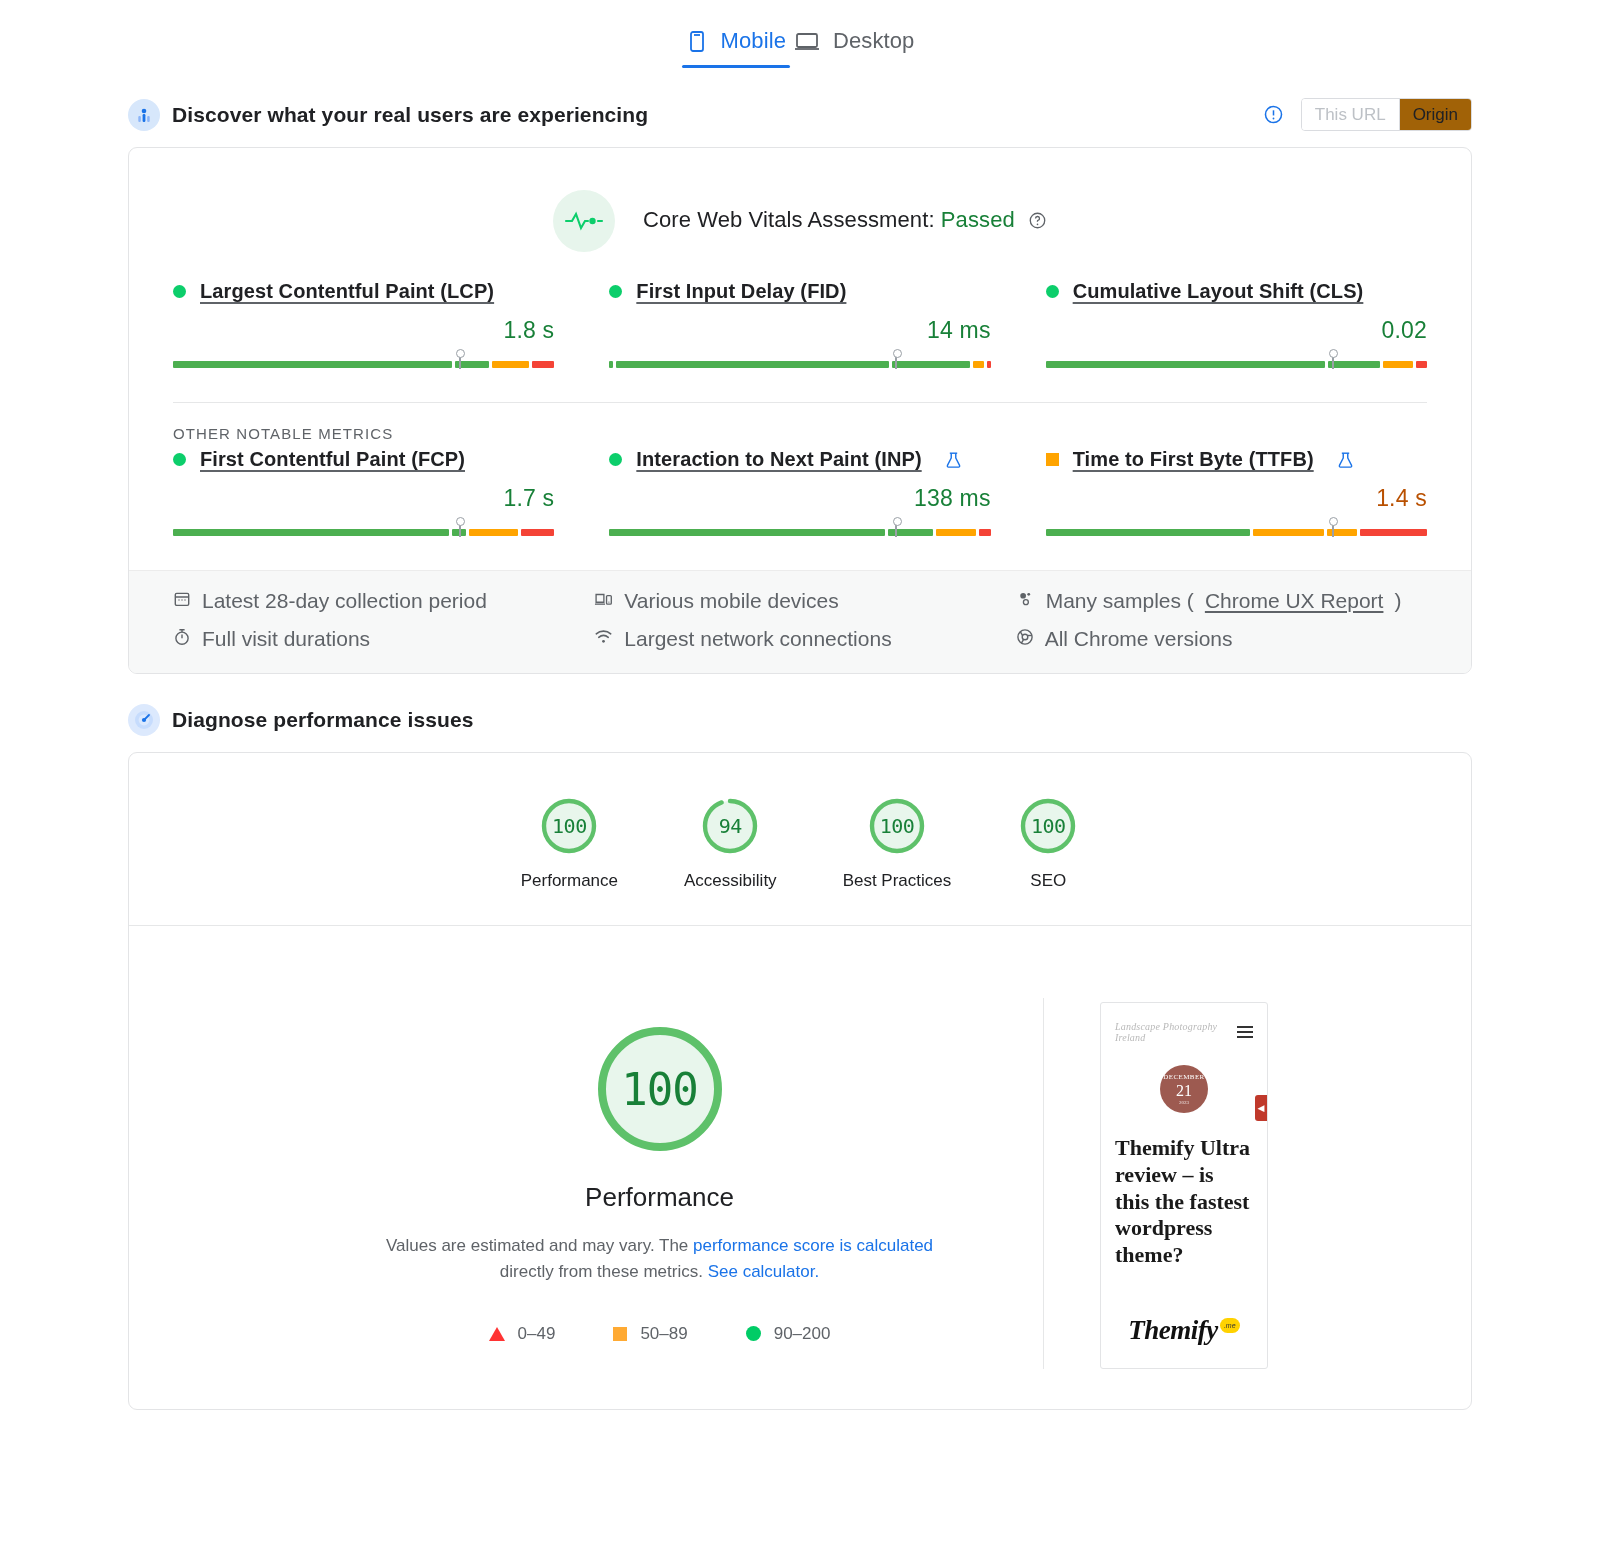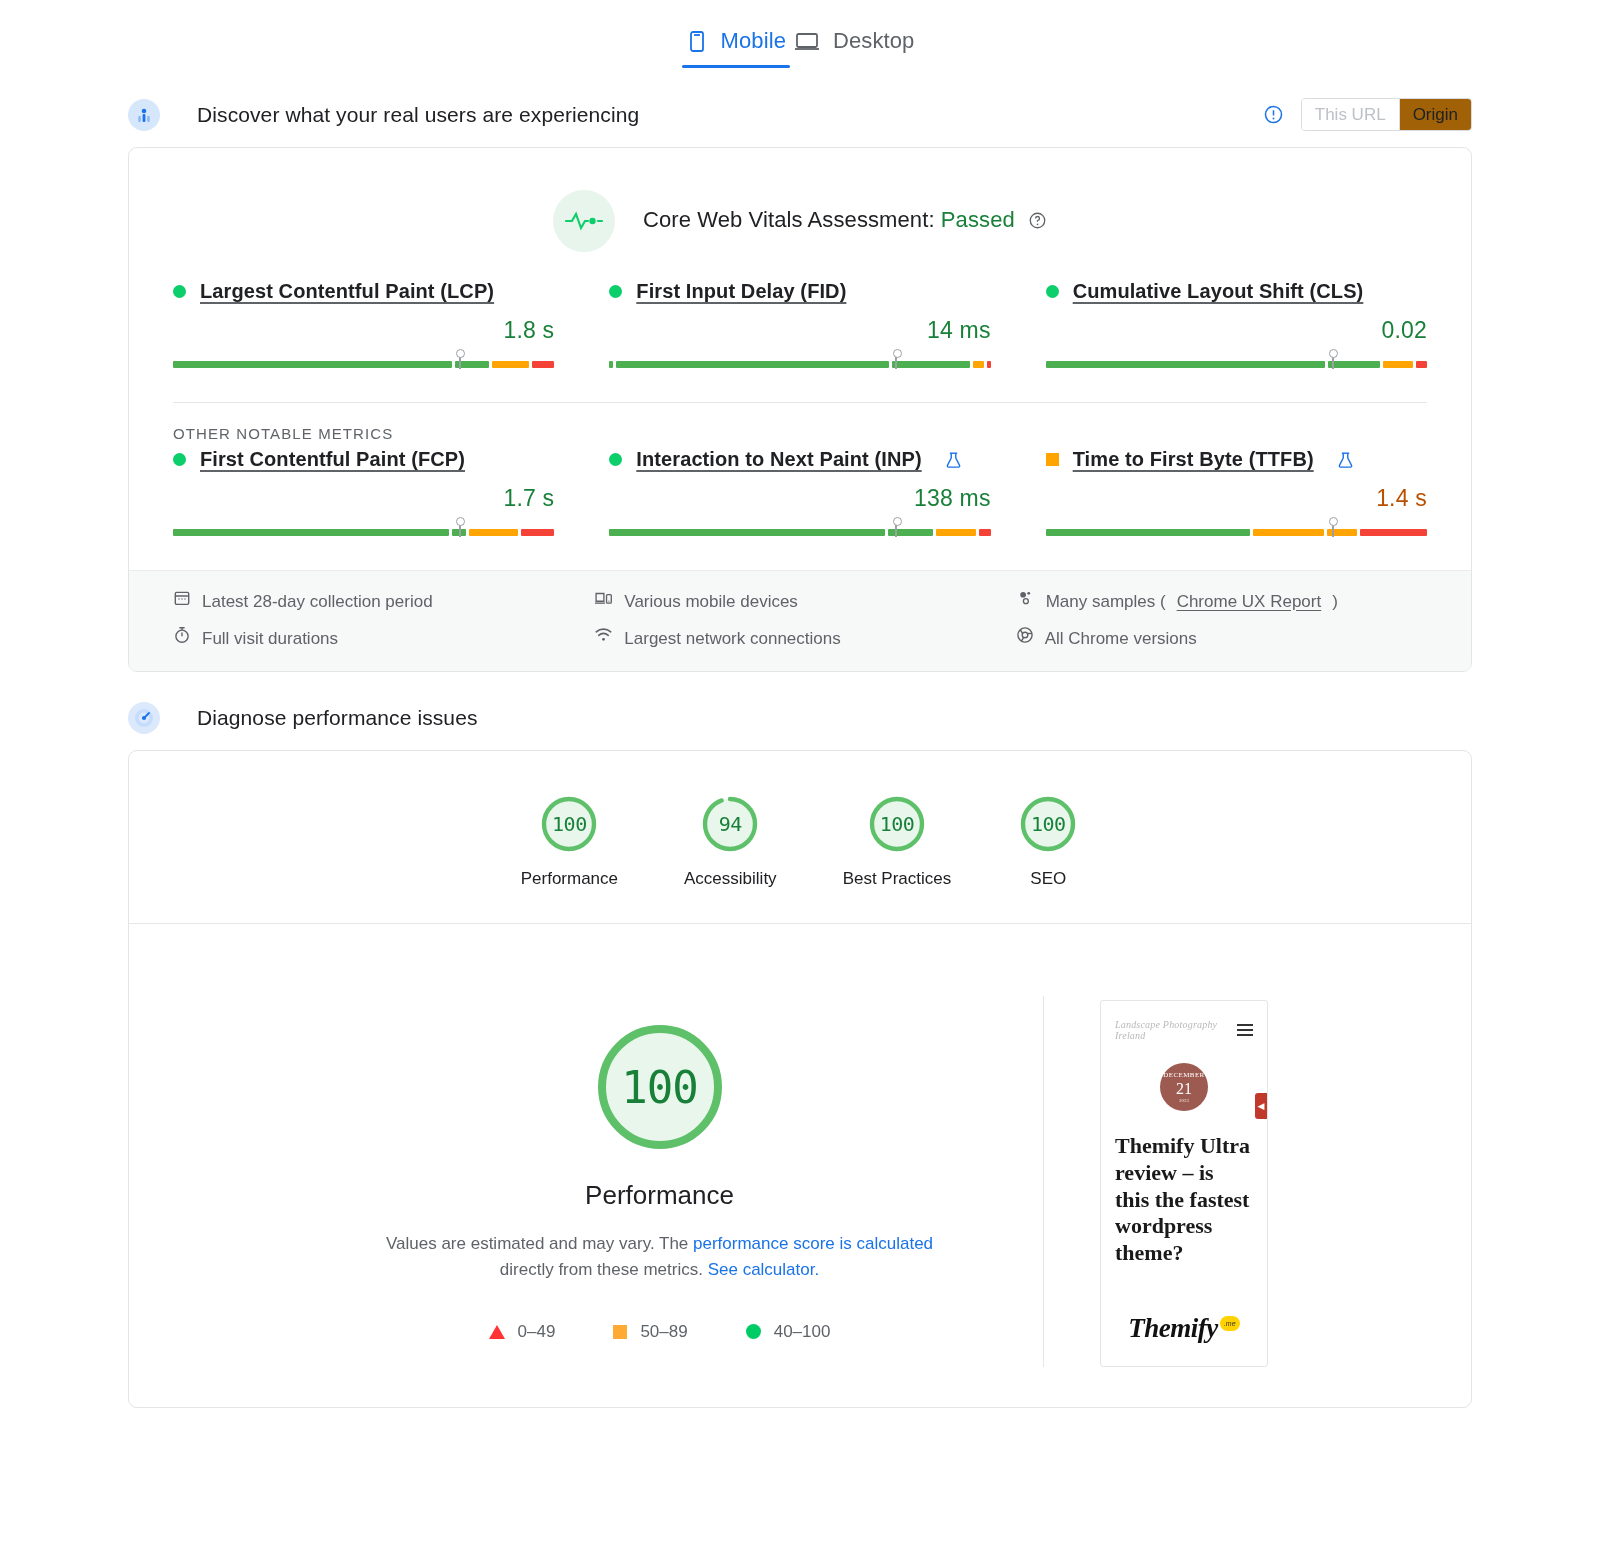--- a/index.html
+++ b/index.html
@@ -37,21 +37,21 @@
     position: relative;
   }
   .section-bubble {
     width: 32px; height: 32px; border-radius: 50%;
     display: flex; align-items: center; justify-content: center;
     flex: 0 0 auto;
   }
   .bubble-users { background: #d7e7fb; }
   .bubble-diag  { background: #dce9fd; }
   .section-title {
-    font-size: 21px; color: #202124; margin-left: 37px; letter-spacing: .1px;
+    font-size: 21px; color: #202124; margin-left: 12px; letter-spacing: .1px; font-weight: bold;
   }
   .head-right {
     margin-left: auto; display: flex; align-items: center; gap: 17px;
   }
   .info-icon { color: #1a73e8; display: flex; }
   .seg-group {
     display: flex; border: 1px solid #dadce0; border-radius: 4px; overflow: hidden;
     height: 33px;
   }
   .seg-btn {
@@ -135,21 +135,21 @@
 
   
   .card-footer {
     background: #f7f8f8; border-top: 1px solid #ececec;
     display: grid; grid-template-columns: 1fr 1fr 1fr;
     padding: 18px 44px 22px 44px;
     column-gap: 10px; row-gap: 14px;
   }
   .meta-item {
     display: flex; align-items: flex-end; gap: 11px;
-    font-size: 17px; color: #5f6368;
+    font-size: 21px; color: #5f6368;
   }
   .meta-item svg { flex: 0 0 auto; }
   .meta-link { text-decoration: underline; text-underline-offset: 3px; cursor: pointer; color:#5f6368;}
 
   
   .gauges {
     display: flex; justify-content: center; gap: 66px;
     padding: 42px 0 34px 0;
   }
   .gauge { display: flex; flex-direction: column; align-items: center; cursor: pointer; }
@@ -588,21 +588,21 @@
         <div class="legend-item">
           <span class="tri-bad"></span>
           <span>0–49</span>
         </div>
         <div class="legend-item">
           <span class="sq-mid"></span>
           <span>50–89</span>
         </div>
         <div class="legend-item">
           <span class="cir-good"></span>
-          <span>40–100</span>
+          <span>90–200</span>
         </div>
       </div>
     </div>
 
     <div class="vline"></div>
 
     <div class="thumb">
       <div class="thumb-inner">
         <div class="thumb-top">
           <div class="thumb-brand">Landscape Photography Ireland</div>

